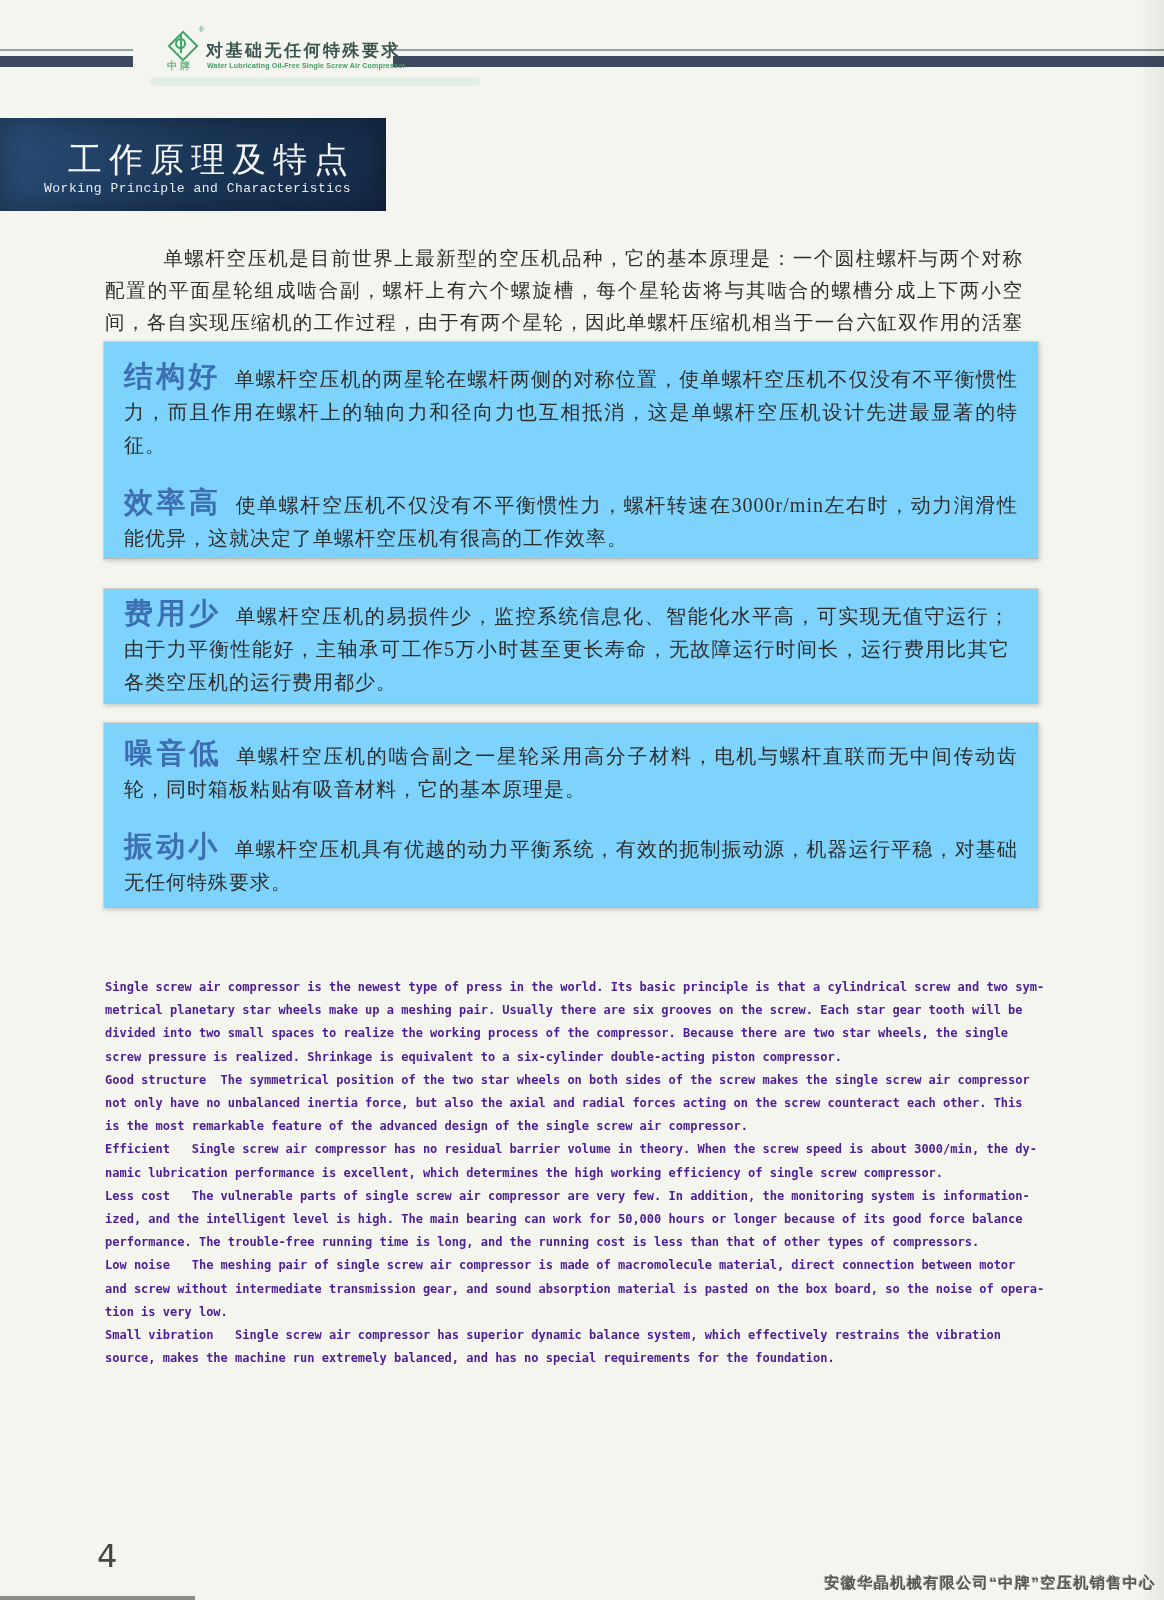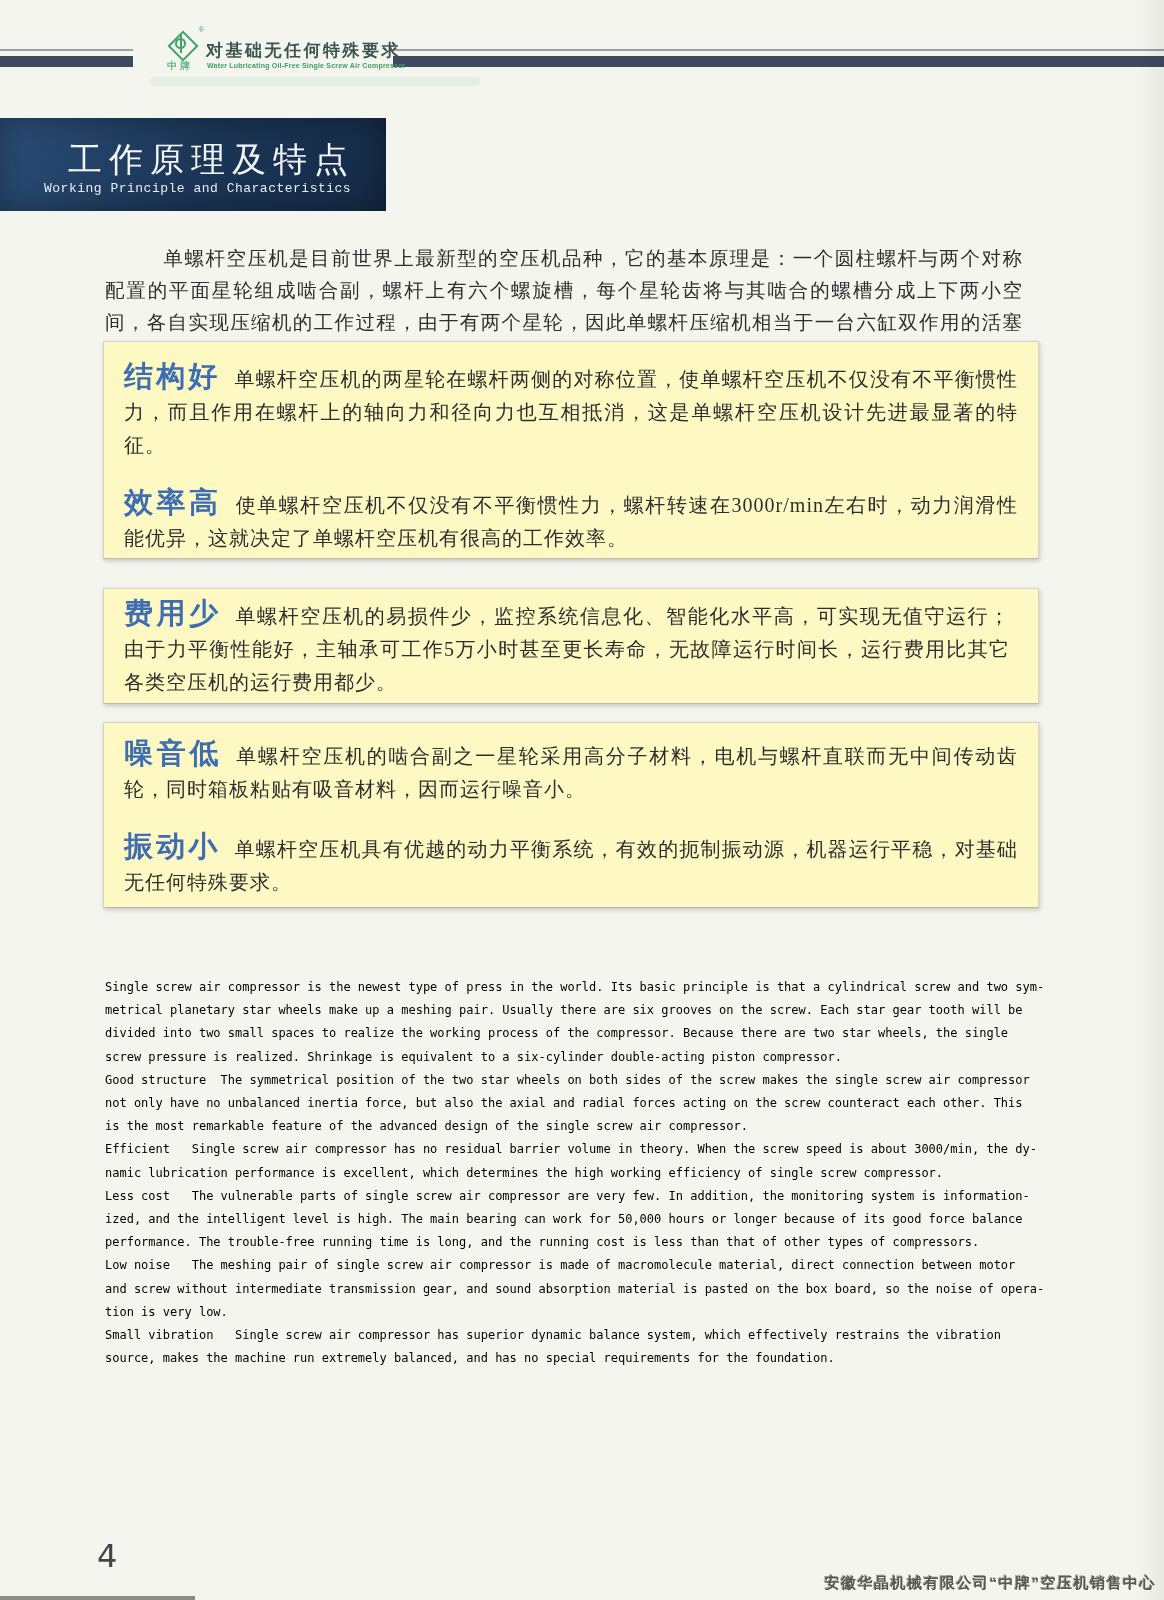--- a/index.html
+++ b/index.html
@@ -26,35 +26,35 @@
      background:linear-gradient(115deg,#2e5square 0%,#1b3657 45%,#142a46 100%);
      background:linear-gradient(115deg,#2b4e77 0%,#1b3657 50%,#142a46 100%);
      box-shadow:inset 0 0 30px rgba(0,0,0,.35);}
   .section-title{position:absolute;left:68px;top:19px;font-size:34px;color:#f2f4f6;letter-spacing:7px;white-space:nowrap;text-align:center;}
   .section-sub{position:absolute;left:44px;top:63px;font-family:"Liberation Mono",monospace;font-size:13px;color:#e9eef3;letter-spacing:0.5px;white-space:nowrap;}
   
   .intro{position:absolute;left:105px;top:243px;width:918px;
      font-family:"Liberation Serif",serif;font-size:19.5px;line-height:32px;color:#2f2f2f;
      letter-spacing:1px;text-align:justify;text-indent:3em;}
   
-  .card{position:absolute;left:103px;width:936px;background:#fef9c3;
+  .card{position:absolute;left:103px;width:936px;background:#7dd3fc;
      border:1px solid #d2d3cc;border-bottom-color:#b9bab3;box-sizing:border-box;
      box-shadow:1px 2px 4px rgba(120,120,112,.35);}
   .card-1{top:341px;height:218px;padding:20px 20px 0 20px;}
   .card-2{top:588px;height:116px;padding:10px 28px 0 20px;}
   .card-3{top:722px;height:186px;padding:16px 20px 0 20px;}
   .feat{margin:0;font-family:"Liberation Serif",serif;font-size:20px;line-height:33px;
      color:#2e2e2e;letter-spacing:1px;text-align:justify;}
   .feat + .feat{margin-top:26px;}
   .kw{font-family:"Liberation Sans",sans-serif;font-size:29px;font-weight:bold;color:#3d6db2;
      letter-spacing:3px;margin-right:14px;line-height:1;}
   
   .english{position:absolute;left:105px;top:976px;width:950px;}
   .en-line{font-family:"DejaVu Sans Mono",monospace;font-size:12px;line-height:23.2px;
-     color:#000000;white-space:pre;letter-spacing:0;}
+     color:#4c1d95;white-space:pre;letter-spacing:0;font-weight:bold;}
   
   .page-num{position:absolute;left:97px;top:1537px;font-size:32px;color:#454545;font-family:"DejaVu Sans",sans-serif;}
   .footer-co{position:absolute;right:8px;top:1574px;font-size:15px;font-weight:bold;color:#57564f;
      letter-spacing:1.5px;white-space:nowrap;
      text-shadow:1px 1px 0 rgba(255,255,255,.85),-1px -1px 0 rgba(50,50,50,.45);}
   .bottom-sliver{position:absolute;left:0;bottom:0;width:195px;height:4px;background:#54544e;opacity:.65;}
   
   .edge-shade{position:absolute;top:0;right:0;width:26px;height:100%;
      background:linear-gradient(to right,rgba(0,0,0,0),rgba(0,0,0,.05));pointer-events:none;}
 </style>
@@ -100,21 +100,21 @@
   </div>
 
   <div class="card card-2">
     <p class="feat">
       <span class="kw">费用少</span><span>单螺杆空压机的易损件少，监控系统信息化、智能化水平高，可实现无值守运行；由于力平衡性能好，主轴承可工作5万小时甚至更长寿命，无故障运行时间长，运行费用比其它各类空压机的运行费用都少。</span>
     </p>
   </div>
 
   <div class="card card-3">
     <p class="feat">
-      <span class="kw">噪音低</span><span>单螺杆空压机的啮合副之一星轮采用高分子材料，电机与螺杆直联而无中间传动齿轮，同时箱板粘贴有吸音材料，因而运行噪音小。</span>
+      <span class="kw">噪音低</span><span>单螺杆空压机的啮合副之一星轮采用高分子材料，电机与螺杆直联而无中间传动齿轮，同时箱板粘贴有吸音材料，它的基本原理是。</span>
     </p>
     <p class="feat">
       <span class="kw">振动小</span><span>单螺杆空压机具有优越的动力平衡系统，有效的扼制振动源，机器运行平稳，对基础无任何特殊要求。</span>
     </p>
   </div>
 
   <div class="english">
     <div class="en-line">Single screw air compressor is the newest type of press in the world. Its basic principle is that a cylindrical screw and two sym-</div>
     <div class="en-line">metrical planetary star wheels make up a meshing pair. Usually there are six grooves on the screw. Each star gear tooth will be</div>
     <div class="en-line">divided into two small spaces to realize the working process of the compressor. Because there are two star wheels, the single</div>

